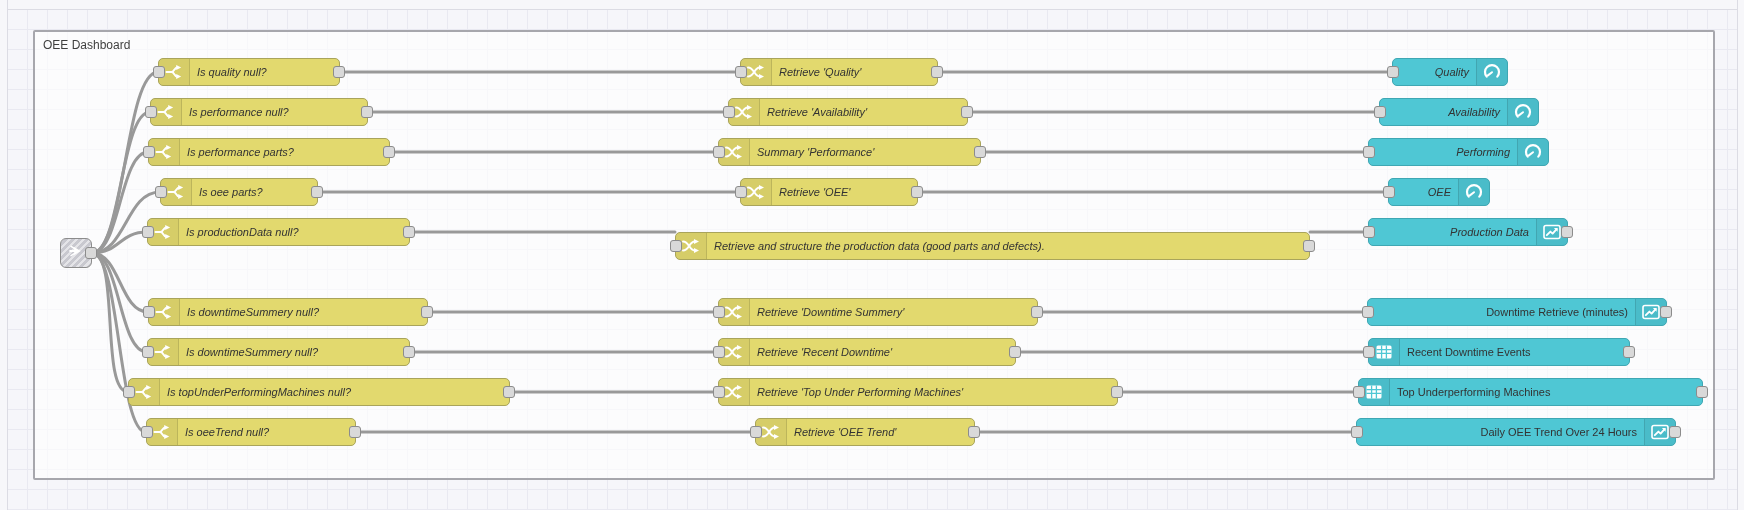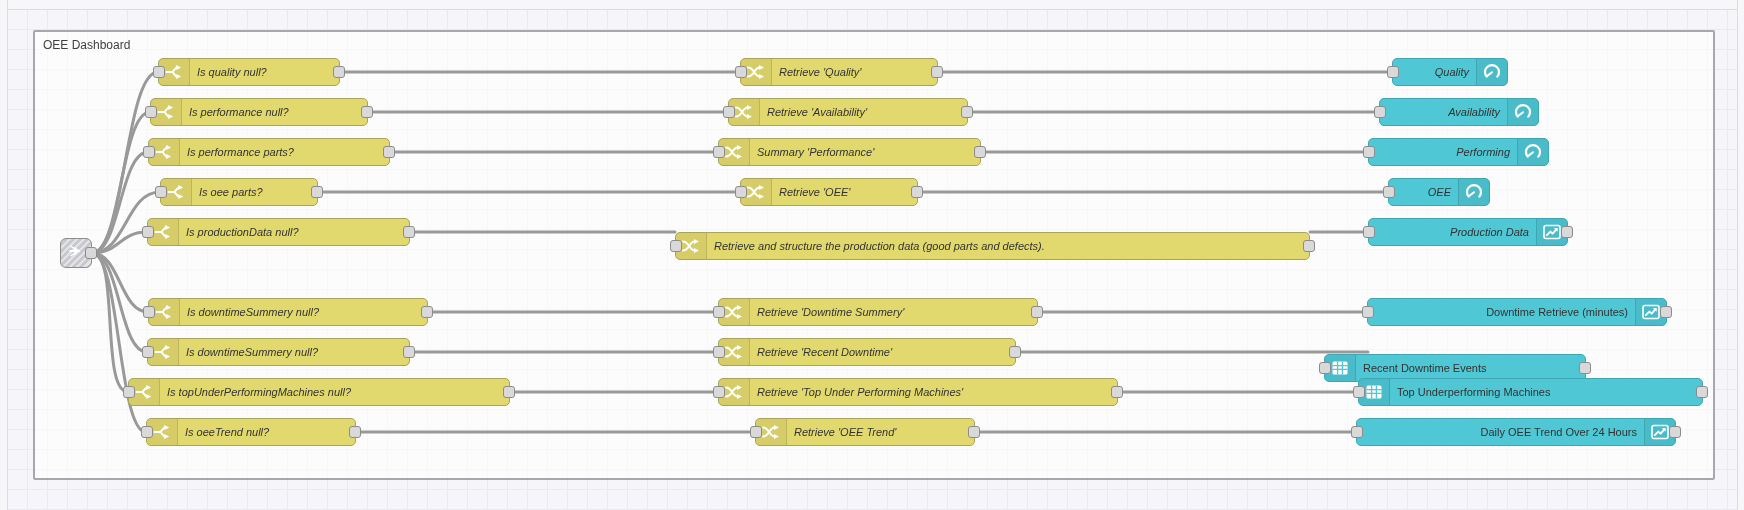--- a/index.html
+++ b/index.html
@@ -357,21 +357,21 @@
               <path d="M2,14.5 C8,14.5 8.5,5.5 13.5,5.5"></path>
             </g>
             <path d="M13,2.9 L18,5.5 L13,8.1 z" fill="#fff"></path>
             <path d="M13,11.9 L18,14.5 L13,17.1 z" fill="#fff"></path>
           </svg>
         </span>
         <span class="label pl italic">Retrieve 'Recent Downtime'</span>
         <span class="port port-in"></span>
         <span class="port port-out"></span>
       </div>
-      <div class="node teal" style="left: 1324px; top: 338px; width: 262px; margin-top: 16px;">
+      <div class="node teal" style="left: 1368px; top: 338px; width: 262px;">
         <span class="icon-box icon-left">
           <svg viewBox="0 0 20 20" width="20" height="20">
             <rect x="2.5" y="3.5" width="15" height="13" rx="1.5" fill="#fff"></rect>
             <g stroke="#4fc7d4" stroke-width="1.3">
               <path d="M2.5,7.6 h15 M2.5,11.4 h15"></path>
               <path d="M7.6,3.5 v13 M12.4,3.5 v13"></path>
             </g>
           </svg>
         </span>
         <span class="label pl">Recent Downtime Events</span>

